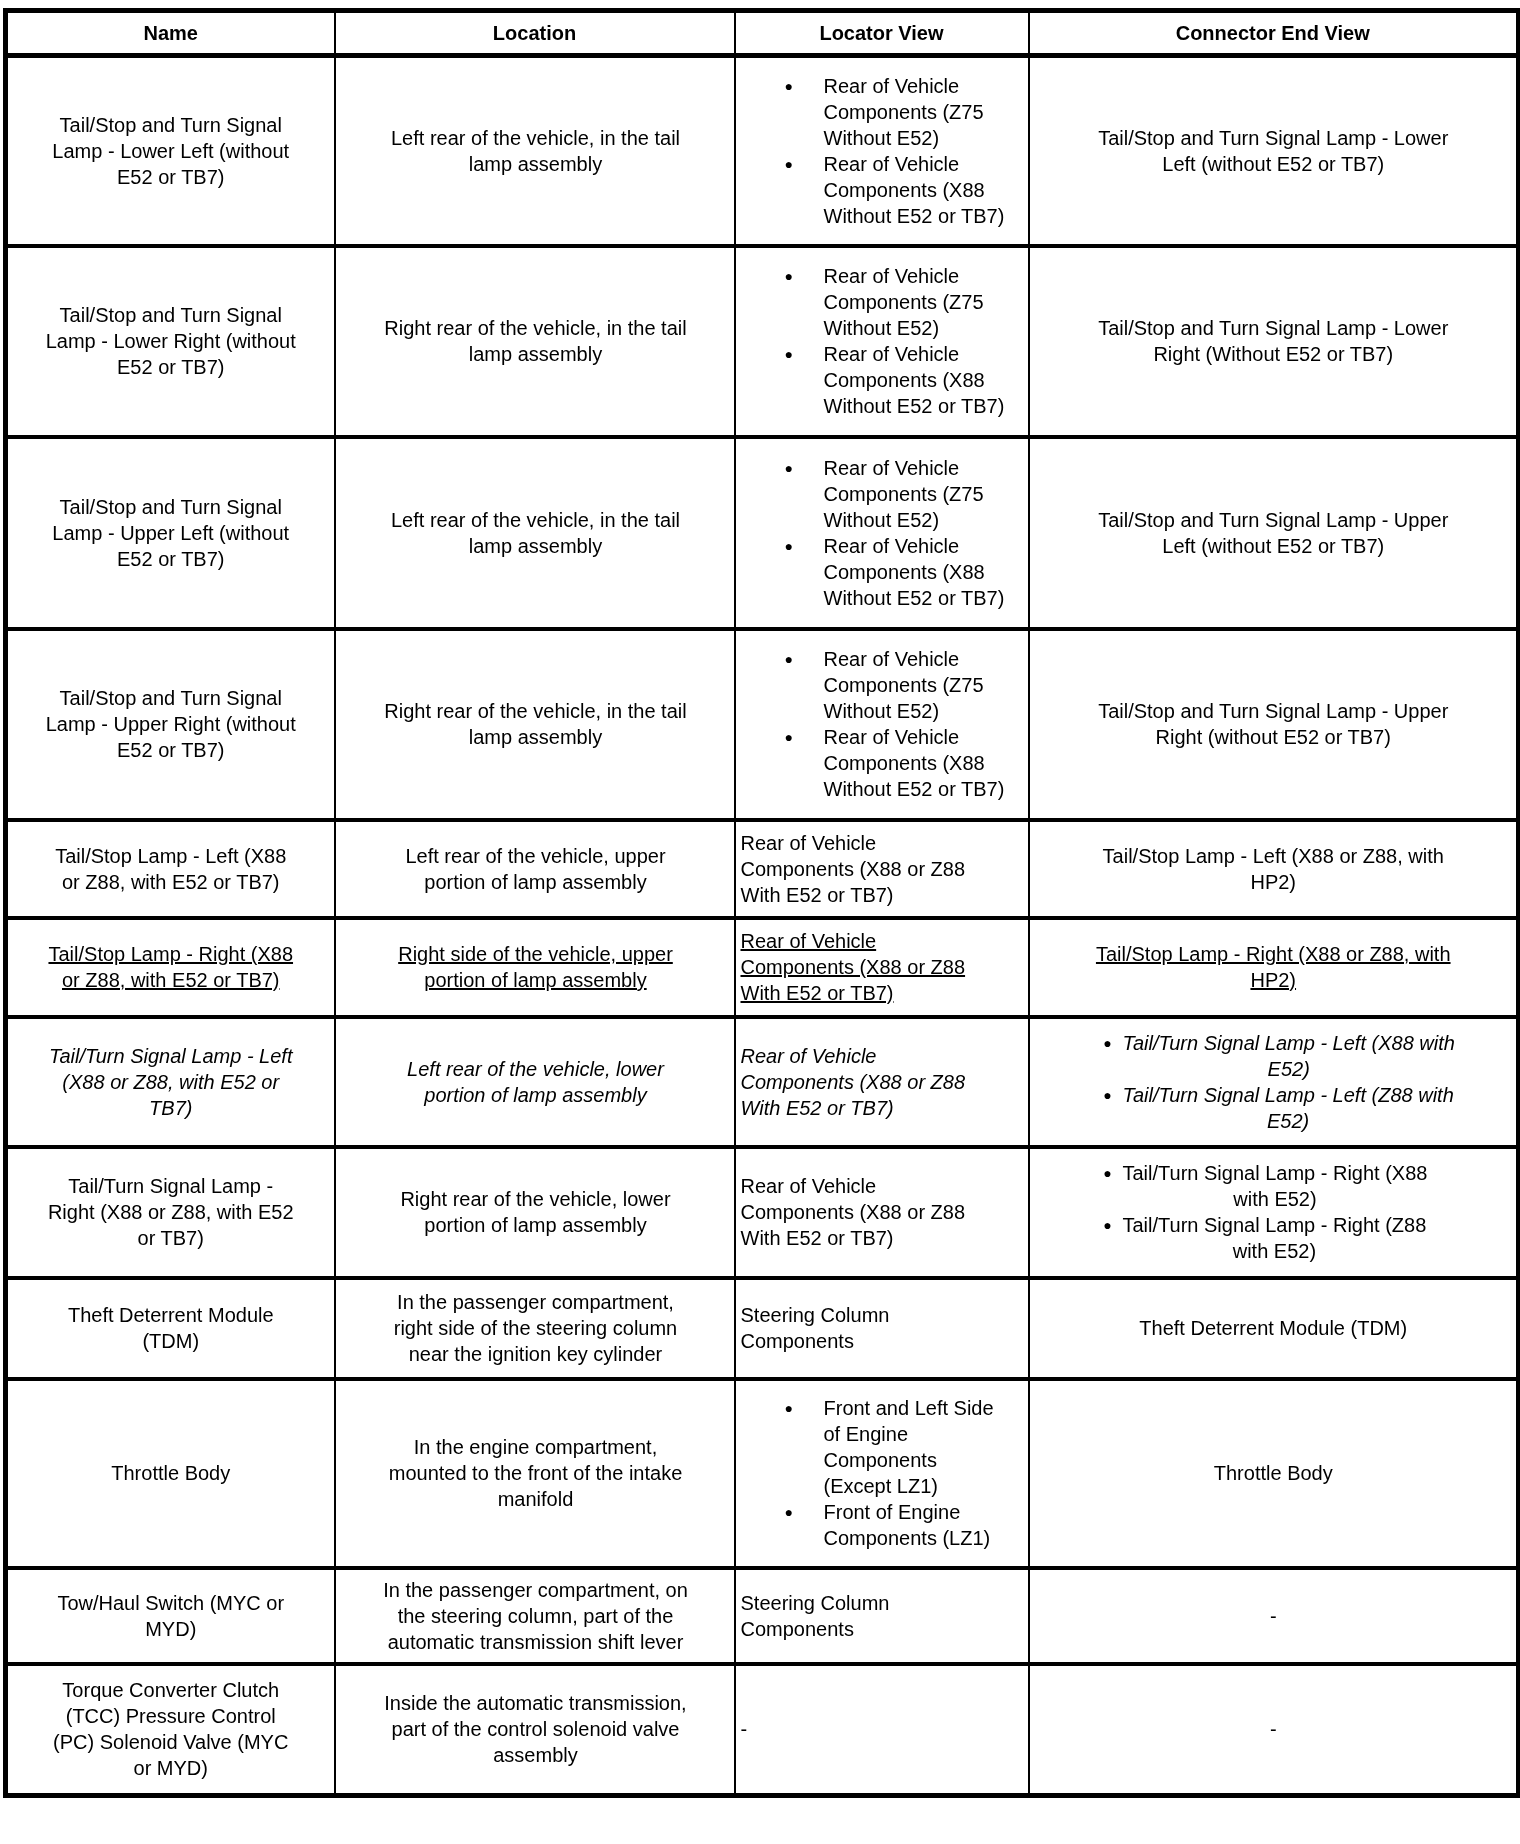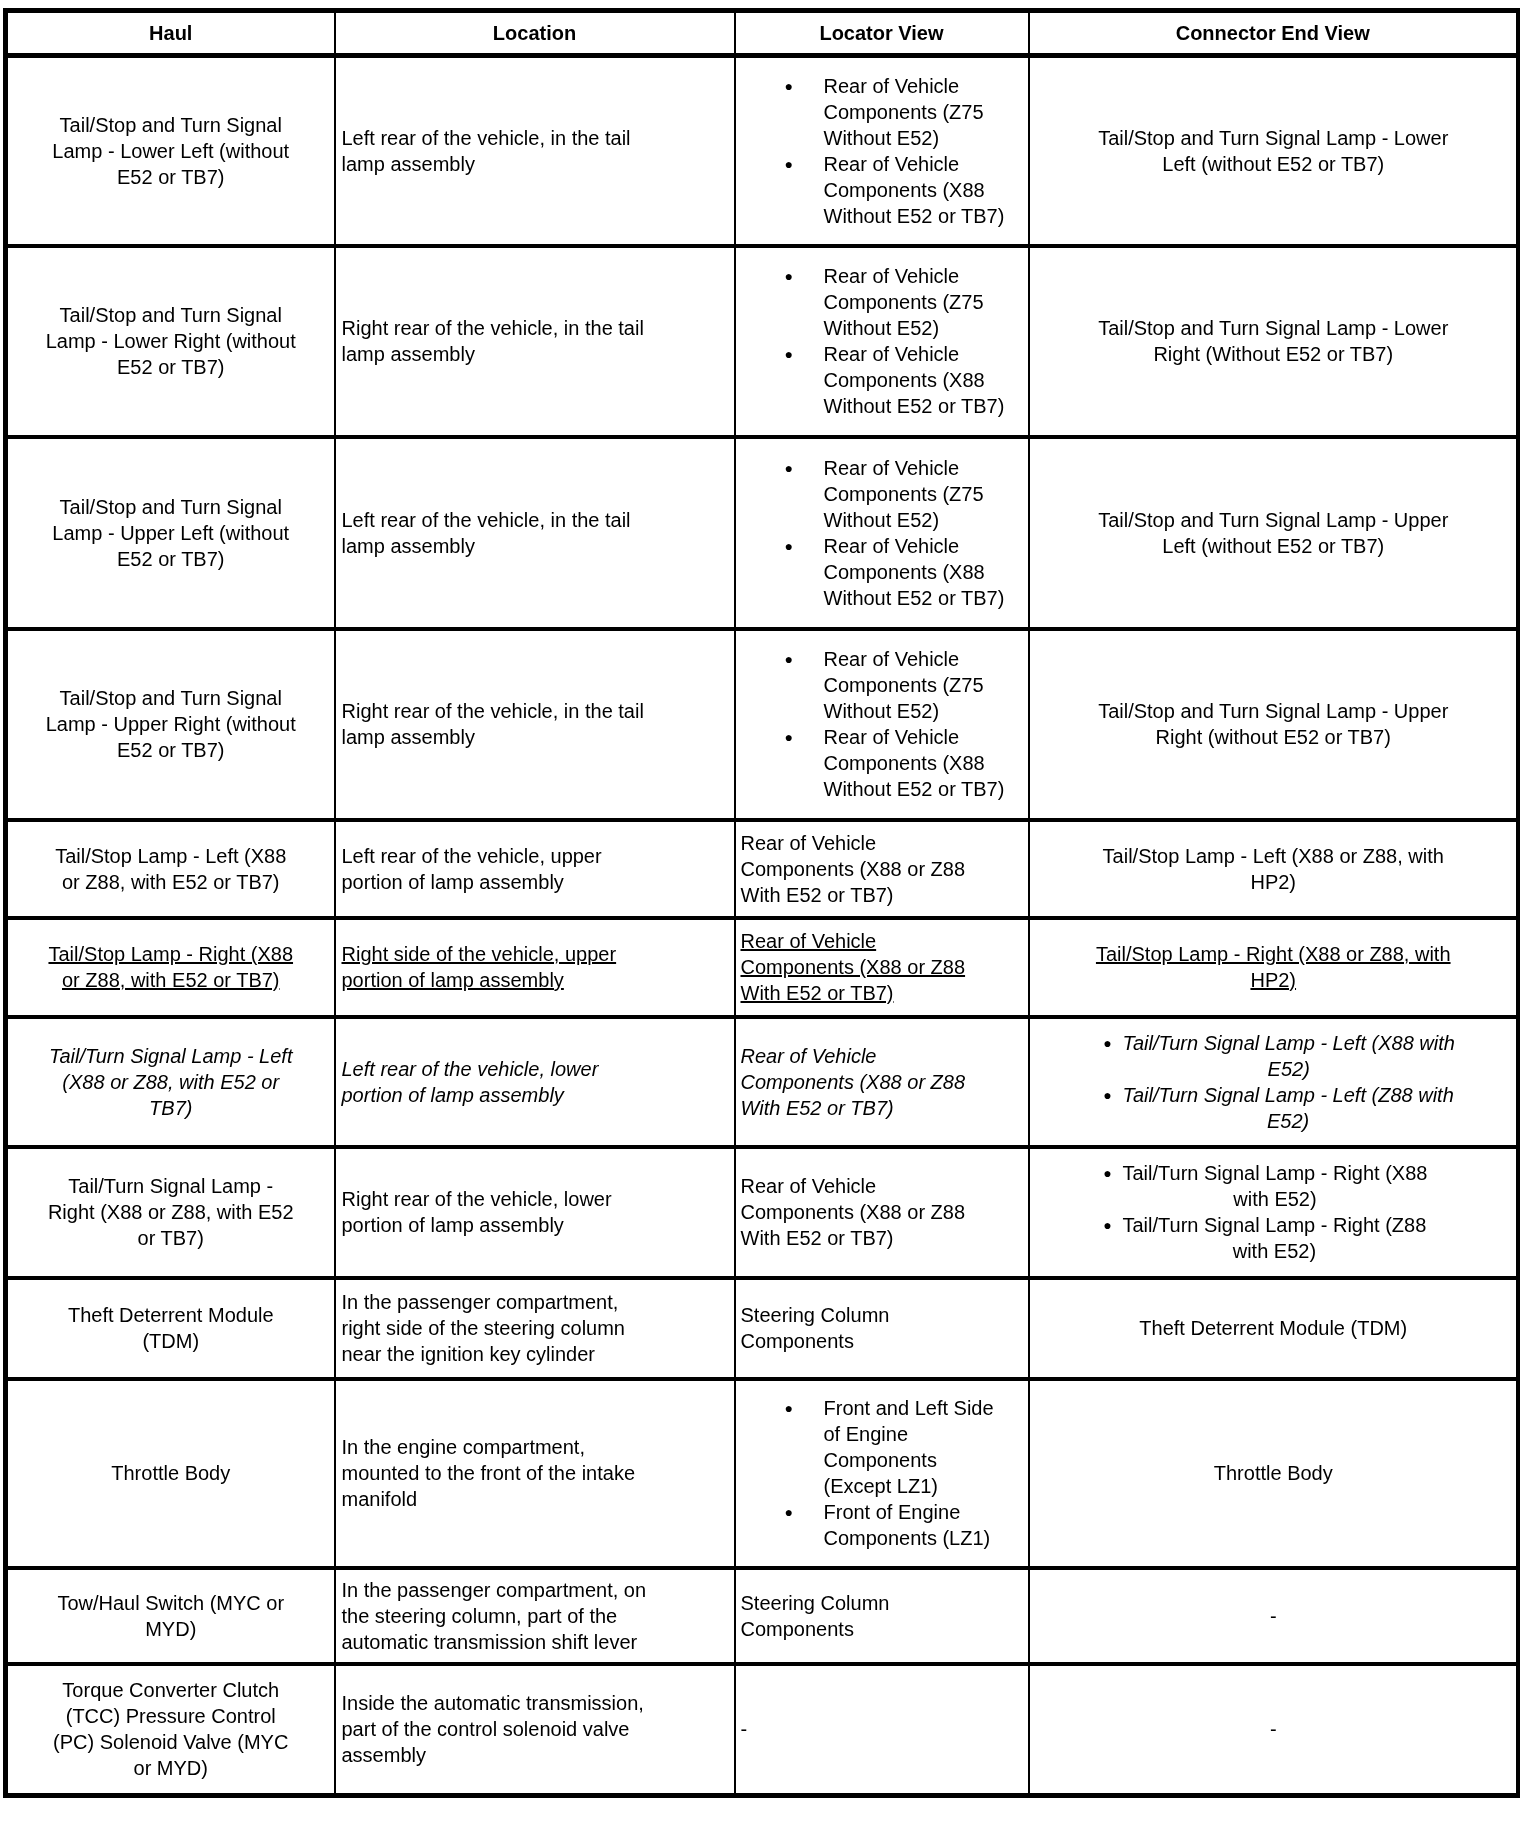--- a/index.html
+++ b/index.html
@@ -33,21 +33,21 @@
     height: 36px;
     padding: 2px 4px;
   }
   col.c1 { width: 329px; }
   col.c2 { width: 400px; }
   col.c3 { width: 294px; }
   col.c4 { width: 490px; }
 
   td .txt { white-space: pre-line; }
   td.col-name { text-align: center; padding: 6px 8px; }
-  td.col-loc  { text-align: left;  padding: 6px 4px 6px 6px; }
+  td.col-loc  { text-align: center;  padding: 6px 4px 6px 6px; }
   td.col-locv { text-align: left;  padding: 6px 6px 6px 5px; }
   td.col-cev  { text-align: center;  padding: 6px 6px 6px 7px; }
   td.center   { text-align: center; }
 
   ul.blist { list-style: none; margin: 0; padding: 0; }
   td.col-locv ul.blist { padding-left: 44px; }
   td.col-cev  ul.blist { padding-left: 56px; }
   li.bi { display: flex; align-items: flex-start; }
   span.bdot {
     flex: 0 0 auto;
@@ -64,21 +64,21 @@
 <div class="page">
   <table class="loc-table">
     <colgroup>
       <col class="c1">
         <col class="c2">
         <col class="c3">
         <col class="c4">
     </colgroup>
     <thead>
       <tr>
-        <th>Haul</th>
+        <th>Name</th>
         <th>Location</th>
         <th>Locator View</th>
         <th>Connector End View</th>
       </tr>
     </thead>
     <tbody>
         <tr style="height: 190px;">
           <td class="col-name">
             <div class="txt">Tail/Stop and Turn Signal
 Lamp - Lower Left (without

